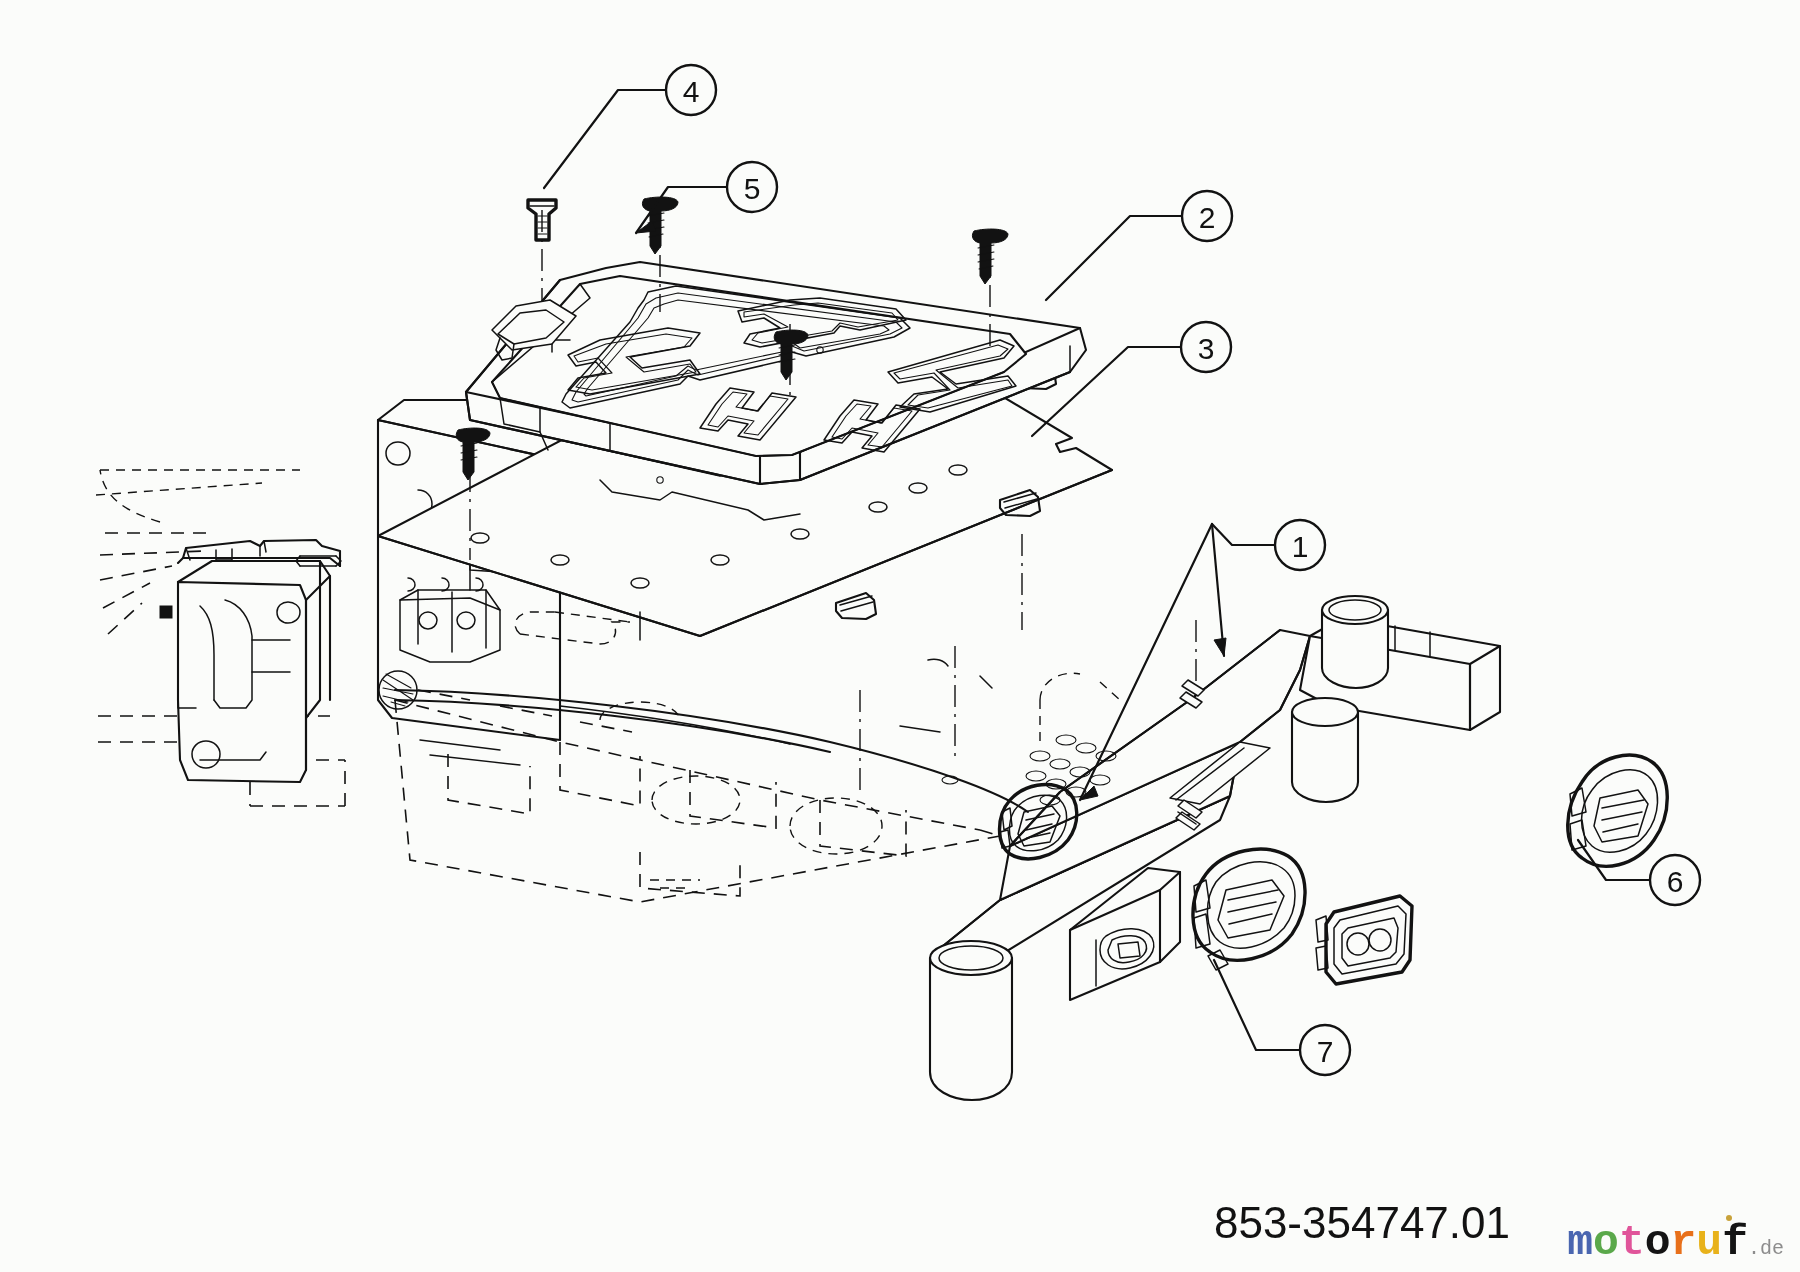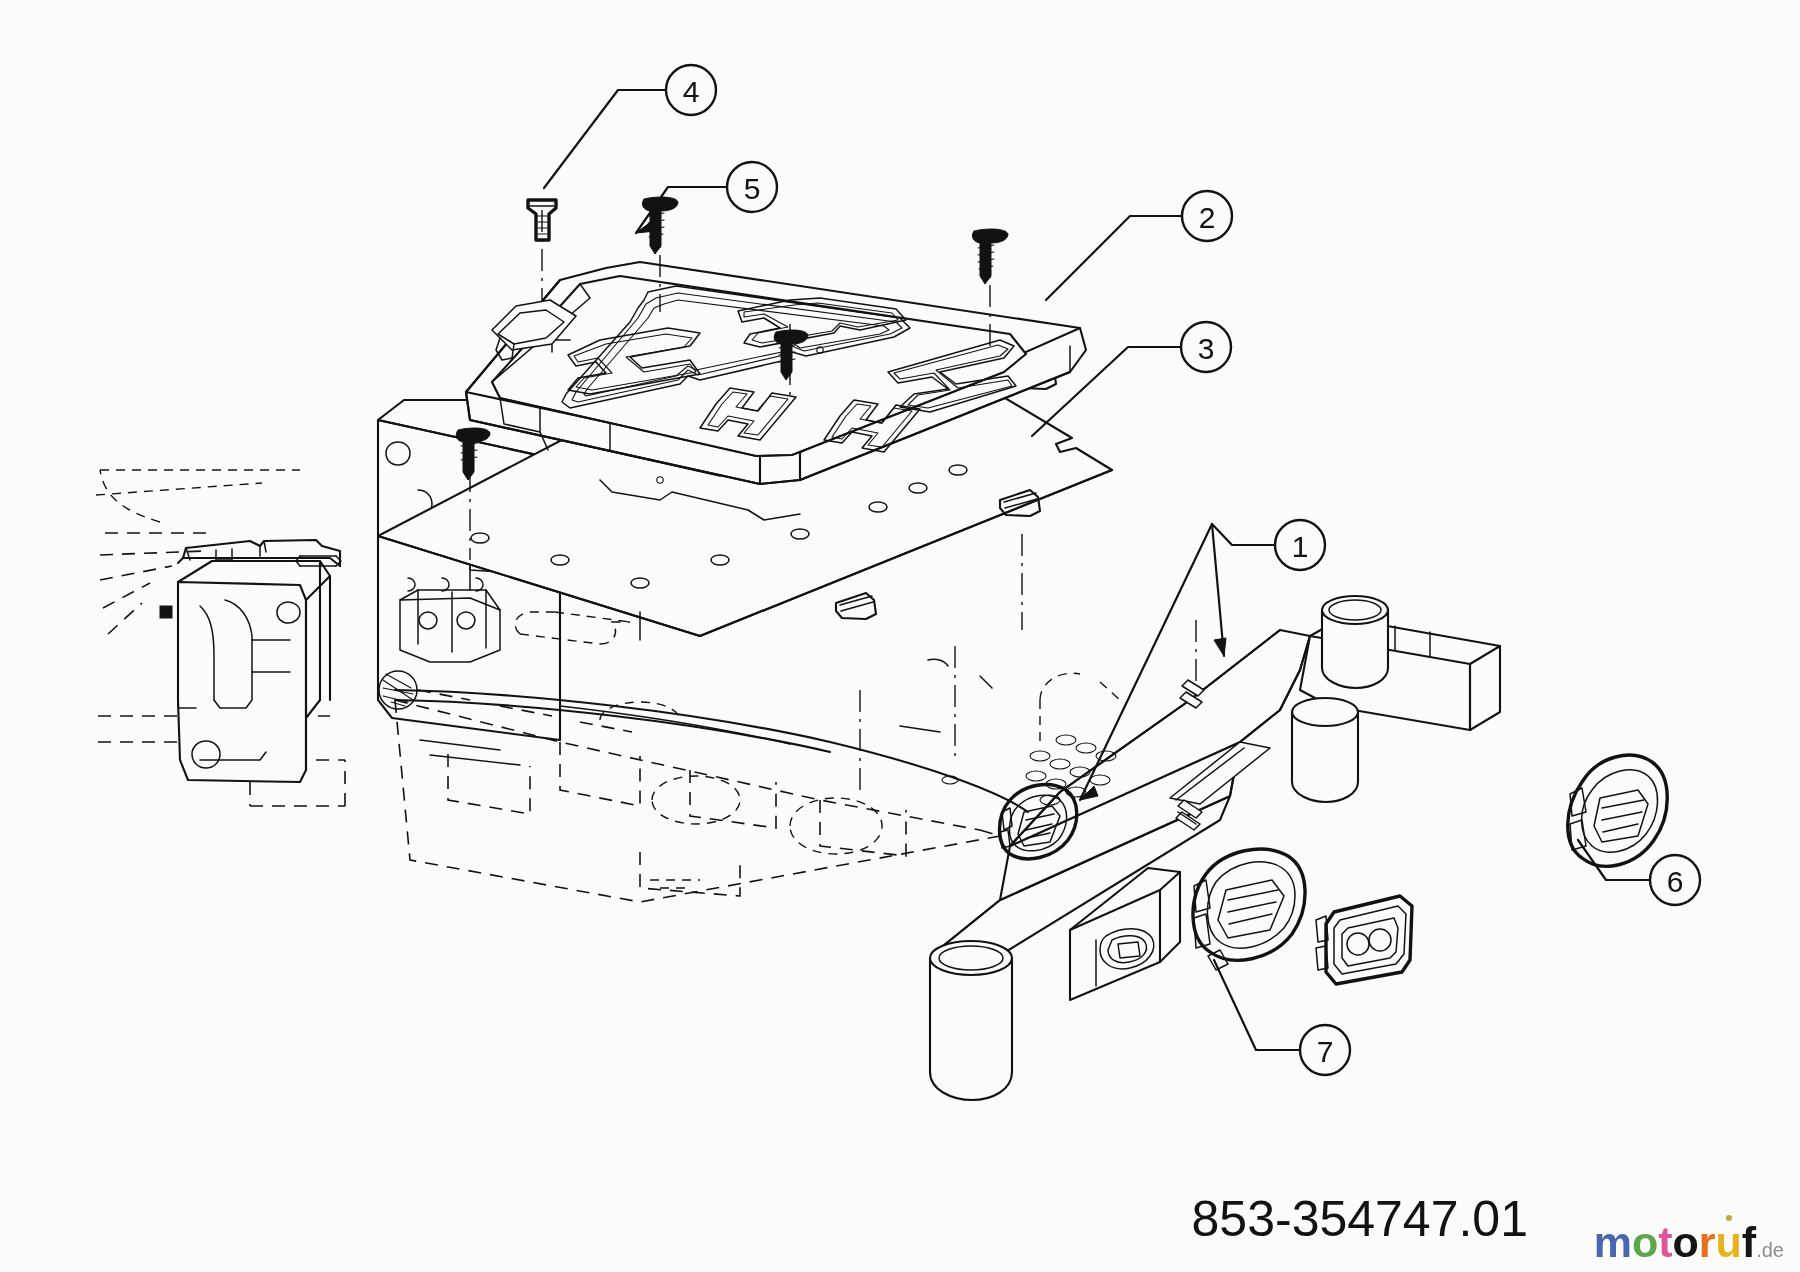--- a/index.html
+++ b/index.html
@@ -32,33 +32,33 @@
   .solidblk { fill: #121212; stroke: #121212; stroke-width: 1; }
   .dash    { fill: none; stroke: #121212; stroke-width: 1.6; stroke-dasharray: 13 9; stroke-linecap: butt; }
   .dash-s  { fill: none; stroke: #121212; stroke-width: 1.4; stroke-dasharray: 9 7; stroke-linecap: butt; }
   .centerln{ fill: none; stroke: #121212; stroke-width: 1.4; stroke-dasharray: 22 7 3 7; stroke-linecap: butt; }
   .leader  { fill: none; stroke: #121212; stroke-width: 2.2; stroke-linecap: round; stroke-linejoin: round; }
   .bubble-c{ fill: #fbfcfa; stroke: #121212; stroke-width: 2.4; }
   .bubble-t{ fill: #121212; font-family: "Liberation Sans", sans-serif; font-size: 30px; text-anchor: middle; dominant-baseline: central; }
 
   #partno {
     position: absolute;
-    right: 272px;
+    right: 290px;
     bottom: 24px;
-    font-size: 50px;
+    font-size: 44px;
     letter-spacing: 0px;
     color: #121212;
     font-family: "Liberation Sans", sans-serif;
     white-space: nowrap;
   }
   #watermark {
     position: absolute;
     right: 16px;
     bottom: 8px;
-    font-family: Liberation Sans, sans-serif;
+    font-family: Liberation Mono, monospace;
     font-size: 43px;
     font-weight: bold;
     line-height: 1;
     white-space: nowrap;
   }
   #watermark .wm-suffix {
     font-size: 20px;
     font-weight: normal;
     color: #8d8d8d;
   }

